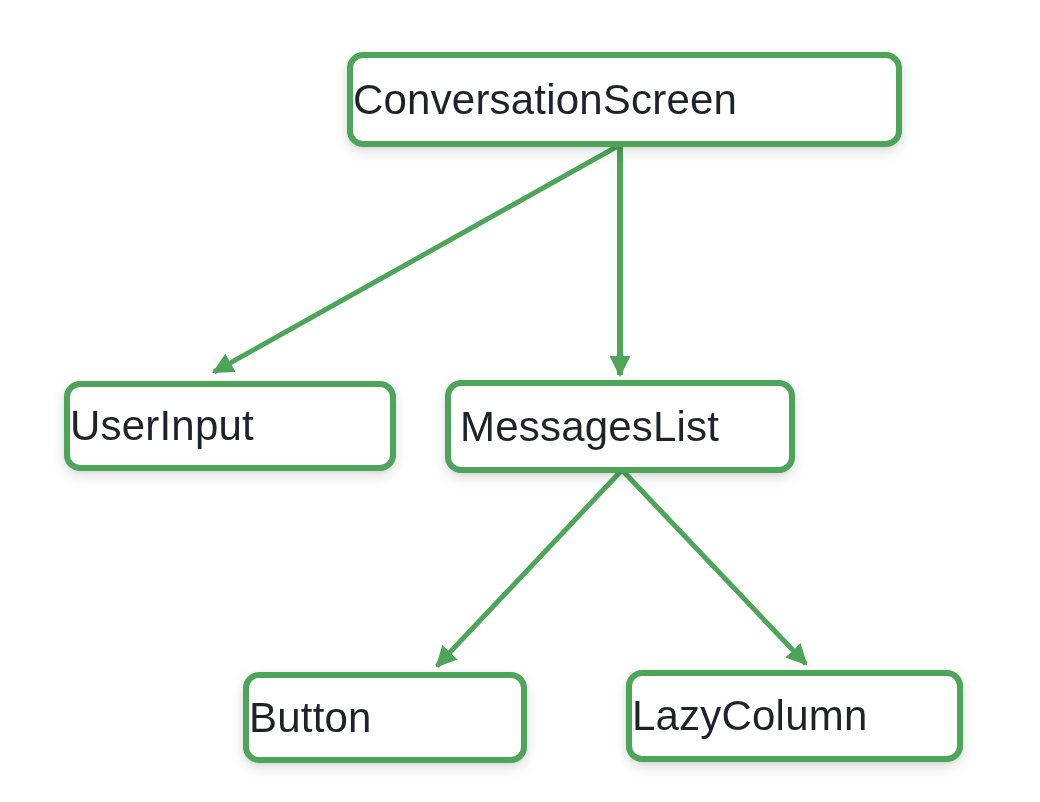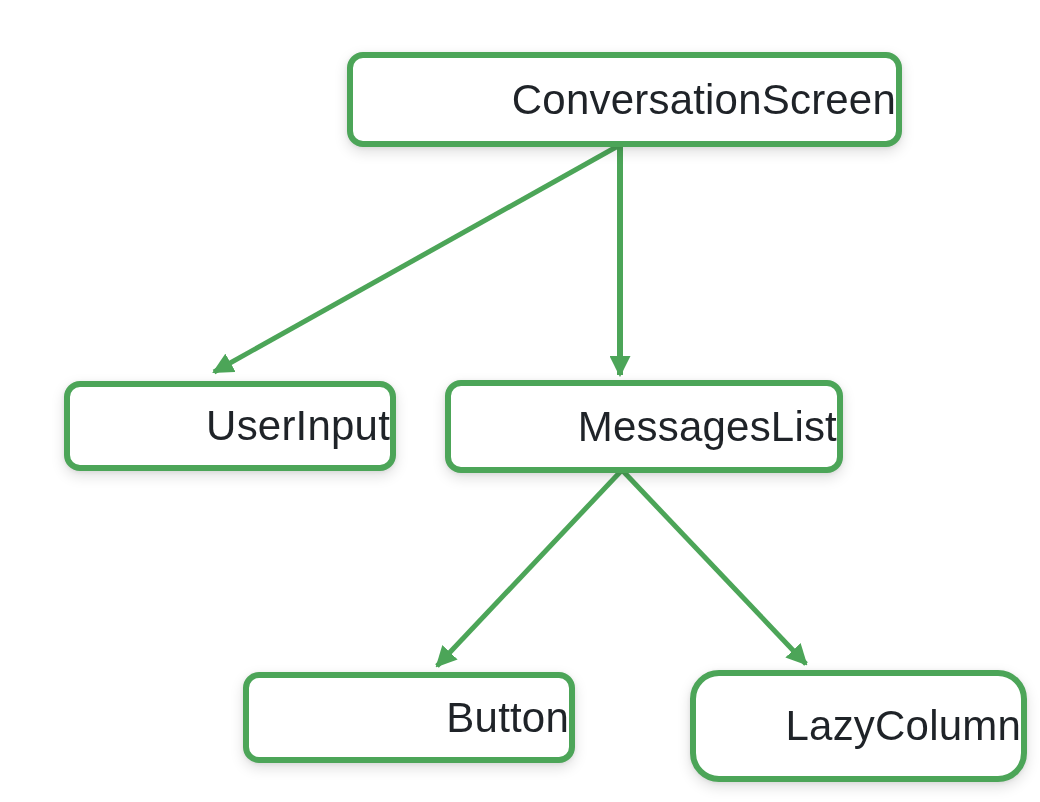--- a/index.html
+++ b/index.html
@@ -24,34 +24,34 @@
     pointer-events: none;
   }
   .node {
     position: absolute;
     box-sizing: border-box;
     background: #ffffff;
     border: 6px solid #4CA558;
     border-radius: 16px;
     display: flex;
     align-items: center;
-    justify-content: flex-end;
+    justify-content: flex-start;
     box-shadow: 0 5px 14px rgba(0,0,0,0.13), 0 1px 4px rgba(0,0,0,0.07);
   }
   .node-label {
     font-size: 42px;
     color: #1f2328;
     letter-spacing: 0.2px;
     white-space: nowrap;
   }
   .node-conversation-screen { left: 347px; top: 52px;  width: 555px; height: 95px; }
   .node-user-input          { left: 64px;  top: 381px; width: 332px; height: 90px; }
-  .node-messages-list       { left: 445px; top: 380px; width: 398px; height: 93px; }
-  .node-button              { left: 243px; top: 672px; width: 332px; height: 91px; }
-  .node-lazy-column         { left: 690px; top: 670px; width: 337px; height: 112px; border-radius: 29px; }
+  .node-messages-list       { left: 445px; top: 380px; width: 350px; height: 93px; padding-left: 9px; }
+  .node-button              { left: 243px; top: 672px; width: 284px; height: 91px; }
+  .node-lazy-column         { left: 626px; top: 670px; width: 337px; height: 92px; }
 </style>
 </head>
 <body>
 
 <div class="canvas">
 
   <svg class="edges" viewBox="0 0 1040 802" xmlns="http://www.w3.org/2000/svg">
     <defs>
       <marker id="arrowhead" viewBox="0 0 10 10" refX="9" refY="5" markerWidth="21" markerHeight="21" markerUnits="userSpaceOnUse" orient="auto">
         <path d="M0,0 L10,5 L0,10 z" fill="#4CA558"></path>

